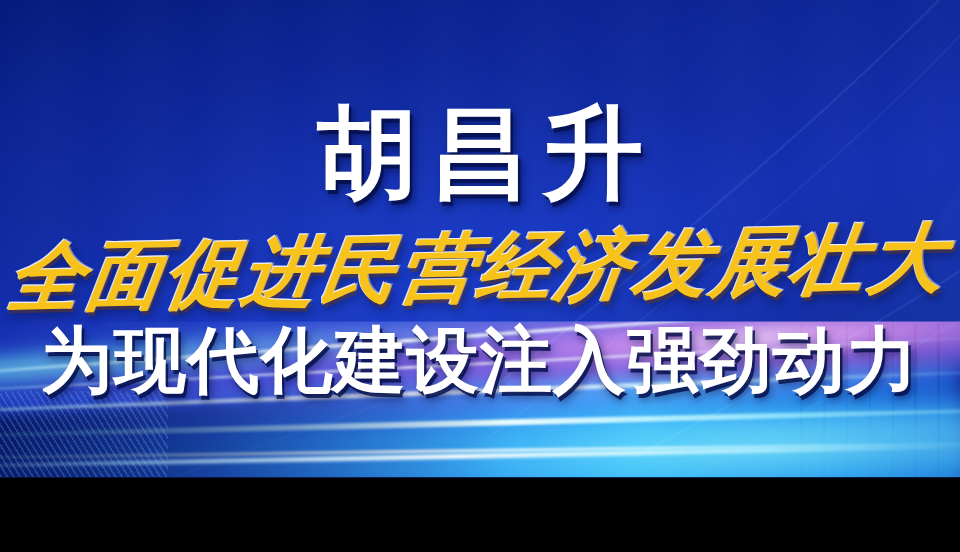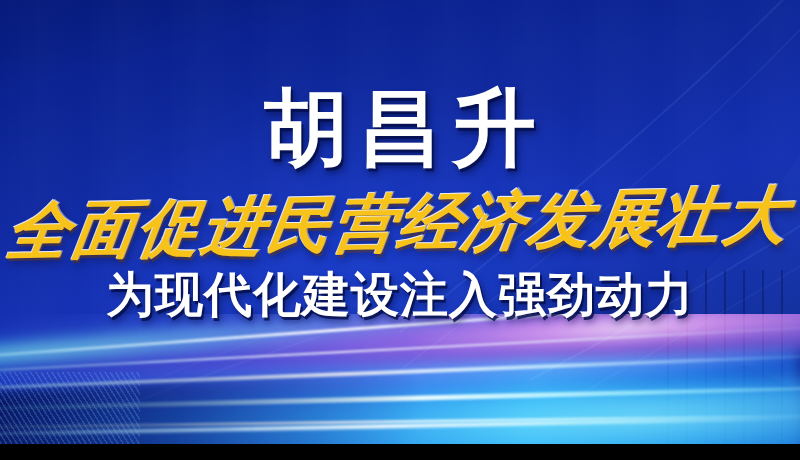--- a/index.html
+++ b/index.html
@@ -3,21 +3,21 @@
 <meta charset="utf-8">
 <style>
   html, body {
     margin: 0;
     padding: 0;
     background: #000;
   }
   #banner {
     position: relative;
     width: 800px;
-    height: 444px;
+    height: 398px;
     overflow: hidden;
     font-family: "Liberation Sans", "DejaVu Sans", sans-serif;
     
     background:
       radial-gradient(ellipse 700px 420px at 46% 62%, rgba(30,70,220,0.55) 0%, rgba(20,45,170,0.18) 48%, rgba(0,0,0,0) 75%),
       linear-gradient(168deg, #061a7a 0%, #0a2290 16%, #10299e 34%, #1531b4 52%, #1430ab 66%, #102a95 80%, #0a2184 100%);
   }
 
   
   .layer { position: absolute; pointer-events: none; }
@@ -201,21 +201,21 @@
     transform: skewX(-9deg) rotate(-1.2deg);
     text-shadow:
        -1px -1px 0 rgba(255,255,255,0.85),
         1px -1px 0 rgba(255,255,255,0.45),
         2px 3px 0 rgba(120,60,0,0.40),
         3px 5px 8px rgba(2,8,50,0.45);
   }
   .slogan {
     margin: 0;
     padding-top: 16px;
-    font-size: 48px;
+    font-size: 60px;
     line-height: 1;
     font-weight: 700;
     color: #ffffff;
     letter-spacing: 1px;
     text-shadow:
        2px 3px 0 rgba(4,14,72,0.80),
        3px 5px 7px rgba(2,8,50,0.50);
   }
 </style>
 </head>

